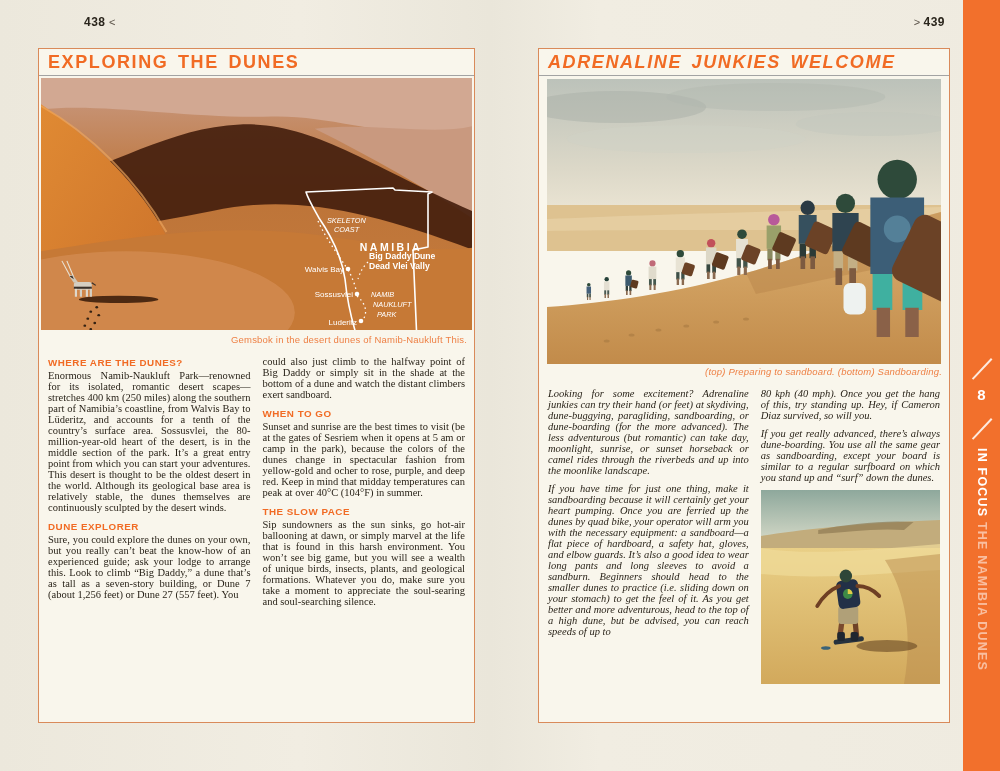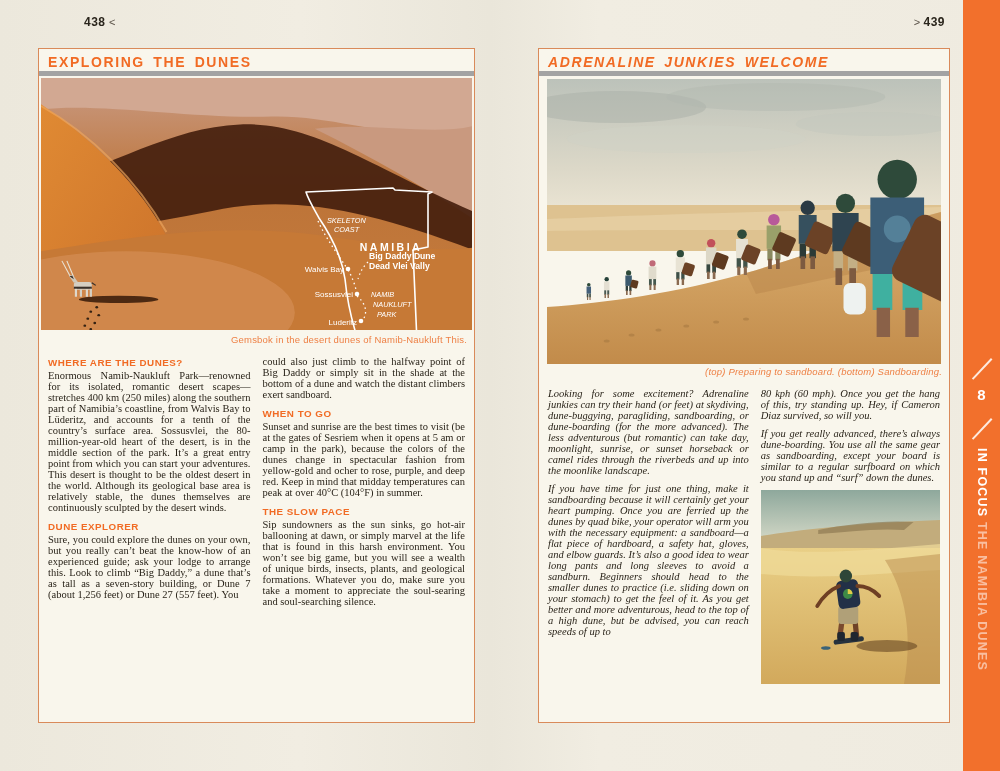--- a/index.html
+++ b/index.html
@@ -18,22 +18,22 @@
   .folio-right { right:55px; text-align:right;margin-left:31px; }
   
   .page-box {
     position:absolute; top:48px; height:675px;
     background:#f9f6ec; border:1px solid #d98a5a;
   }
   .left-box  { left:38px;  width:437px; }
   .right-box { left:538px; width:412px;font-style:italic; }
   .box-title {
     height:27px; line-height:27px; padding-left:9px;
-    border-bottom:5px solid #a3a3a3;
-    font-size:14px; font-weight:bold; letter-spacing:1.6px; word-spacing:3px;
+    border-bottom:1px solid #a3a3a3;
+    font-size:18px; font-weight:bold; letter-spacing:1.6px; word-spacing:3px;
     color:#f16b24;
   }
   .photo-frame { position:relative; overflow:hidden; }
   .left-box  .photo-frame { margin:2px; height:252px; }
   .right-box .photo-frame { margin:3px 8px 0 8px; height:285px; }
   .photo-frame svg.scene { display:block; width:100%; height:100%; }
   .map-overlay { position:absolute; left:250px; top:106px; width:162px; height:176px; }
   .caption {
     height:17px; line-height:16px; text-align:right; padding-right:7px;
     font-size:9.5px; color:#ee8146; letter-spacing:.2px;
@@ -315,21 +315,21 @@
     </div>
 
     <div class="caption">(top) Preparing to sandboard. (bottom) Sandboarding.</div>
 
     <div class="text-cols">
       <div class="col colA">
         <p>Looking for some excitement? Adrenaline junkies can try their hand (or feet) at skydiving, dune-buggying, paragliding, sandboarding, or dune-boarding (for the more advanced). The less adventurous (but romantic) can take day, moonlight, sunrise, or sunset horseback or camel rides through the riverbeds and up into the moonlike landscape.</p>
         <p>If you have time for just one thing, make it sandboarding because it will certainly get your heart pumping. Once you are ferried up the dunes by quad bike, your operator will arm you with the necessary equipment: a sandboard—a flat piece of hardboard, a safety hat, gloves, and elbow guards. It’s also a good idea to wear long pants and long sleeves to avoid a sandburn. Beginners should head to the smaller dunes to practice (i.e. sliding down on your stomach) to get the feel of it. As you get better and more adventurous, head to the top of a high dune, but be advised, you can reach speeds of up to</p>
       </div>
       <div class="col">
-        <p>80 kph (60 mph). Once you get the hang of this, try standing up. Hey, if Cameron Diaz survived, so will you.</p>
+        <p>80 kph (40 mph). Once you get the hang of this, try standing up. Hey, if Cameron Diaz survived, so will you.</p>
         <p>If you get really advanced, there’s always dune-boarding. You use all the same gear as sandboarding, except your board is similar to a regular surfboard on which you stand up and “surf” down the dunes.</p>
         <svg class="inline-photo" viewBox="0 0 188 194" preserveAspectRatio="none">
           <defs>
             <linearGradient id="haze" x1="0" y1="0" x2="0" y2="1">
               <stop offset="0" stop-color="#8ea89c"></stop>
                 <stop offset="1" stop-color="#ccd3c2"></stop>
             </linearGradient>
             <linearGradient id="yellowDune" x1="0" y1="0" x2="0" y2="1">
               <stop offset="0" stop-color="#e9cf86"></stop>
                 <stop offset="1" stop-color="#d2a95c"></stop>

